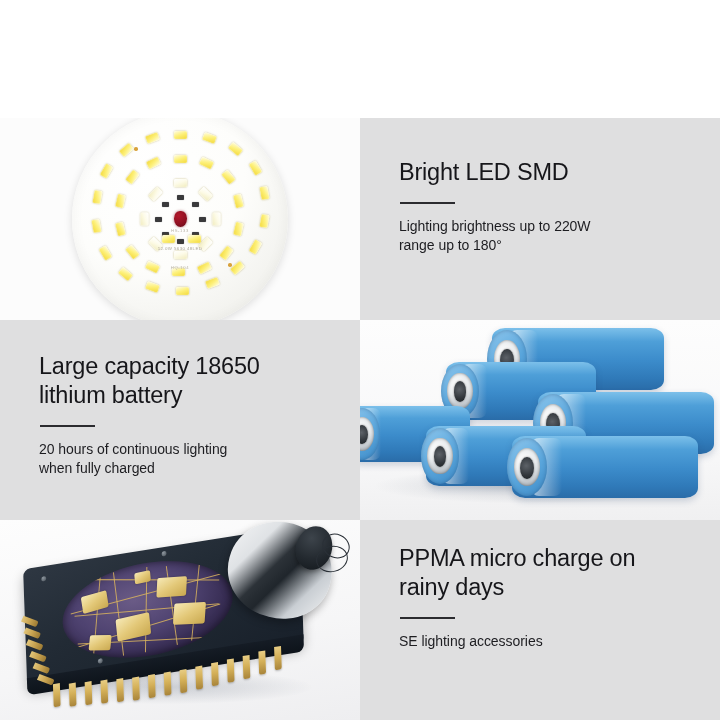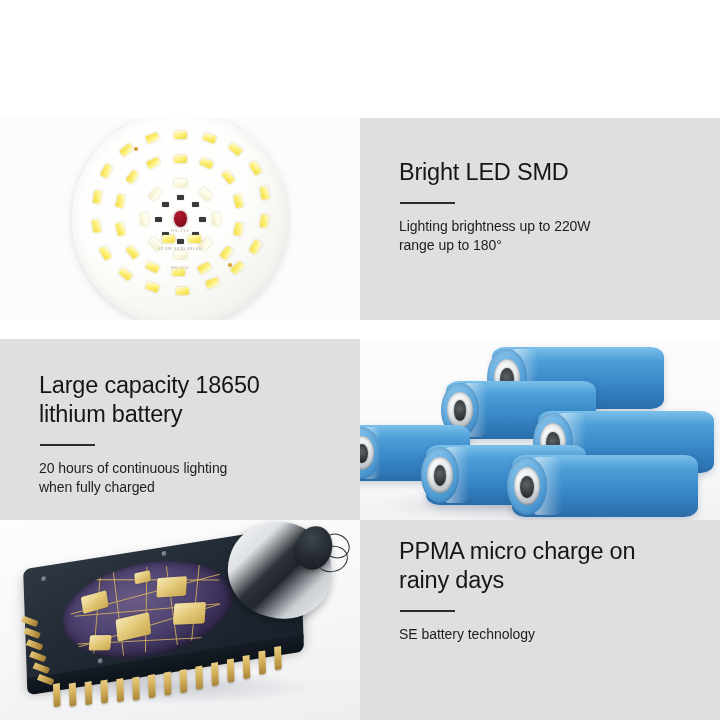--- a/index.html
+++ b/index.html
@@ -24,21 +24,21 @@
     letter-spacing:-0.5px;
     transform:scaleX(0.95);
     transform-origin:left center;
     white-space:nowrap;
   }
 
   
   .grid{position:absolute;left:0;top:118px;width:720px;height:602px;}
   .cell{position:absolute;width:360px;overflow:hidden;}
   .r1{top:0;height:202px;}
-  .r2{top:202px;height:200px;margin-top:19px;}
+  .r2{top:202px;height:200px;}
   .r3{top:402px;height:200px;}
   .cl{left:0;}
   .cr{left:360px;}
   .bg-gray{background:#dfdfe0;}
   .bg-white{background:#fcfcfc;}
 
   
   .tp{position:absolute;left:0;top:0;width:316px;height:100%;}
   .tp-inner{position:absolute;left:39px;right:16px;}
   .tp-head{
@@ -47,21 +47,21 @@
   }
   .tp-rule{
     width:55px;height:2px;background:#2b2b2f;margin:15px 0 13px 1px;
   }
   .tp-sub{
     font-size:14px;line-height:19px;color:#1d1d21;letter-spacing:-0.05px;
     white-space:pre-line;
   }
   .pos-a .tp-inner{top:40px;}
   .pos-b .tp-inner{top:32px;}
-  .pos-c .tp-inner{top:17px;}
+  .pos-c .tp-inner{top:24px;}
 
   
   .led-wrap{position:absolute;left:0;top:0;width:360px;height:202px;}
   .led-board{
     position:absolute;left:50%;top:50%;
     width:216px;height:216px;margin:-108px 0 0 -108px;
     border-radius:50%;
     background:
       radial-gradient(circle at 36% 30%, #ffffff 0%, #fdfdfb 46%, #f2f2ee 78%, #e6e6e0 100%);
     box-shadow:0 2px 9px rgba(0,0,0,.13), inset 0 0 14px rgba(0,0,0,.045);
@@ -402,19 +402,19 @@
         <div class="wire" style="left:316px;top:26px;width:30px;height:24px;transform:rotate(-14deg);"></div>
       </div>
     </div>
 
     <div class="cell r3 cr bg-gray">
       <div class="tp pos-c">
         <div class="tp-inner">
           <div class="tp-head" style="white-space:pre-line;">PPMA micro charge on
 rainy days</div>
           <div class="tp-rule"></div>
-          <div class="tp-sub">SE battery technology</div>
+          <div class="tp-sub">SE lighting accessories</div>
         </div>
       </div>
     </div>
 
   </div>
 </div>
 
 </body></html>

